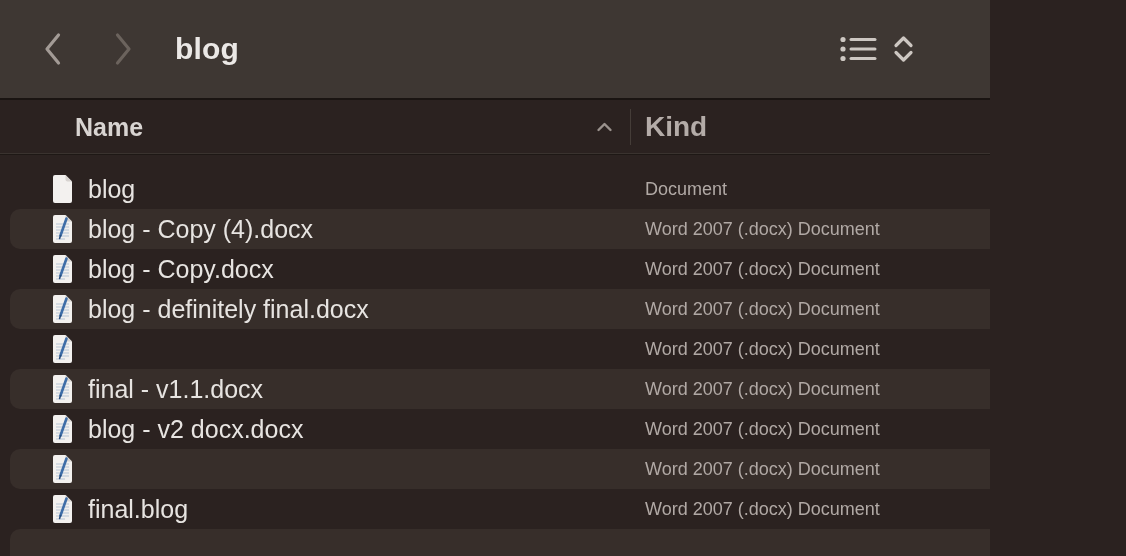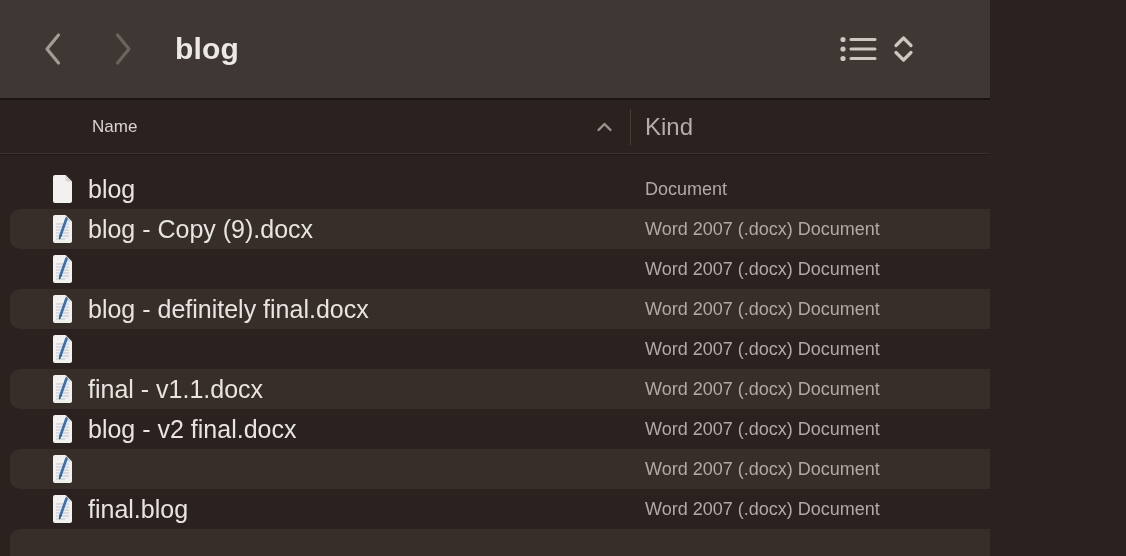--- a/index.html
+++ b/index.html
@@ -24,26 +24,26 @@
   .win-title{position:absolute;left:175px;top:50%;transform:translateY(-50%);
     font-size:30px;font-weight:700;color:#ebe8e6;letter-spacing:.2px;}
   .view-control{position:absolute;left:840px;top:50%;transform:translateY(-50%);
     display:flex;align-items:center;gap:15px;color:var(--icon);}
   .group-control{position:absolute;left:1020px;top:50%;transform:translateY(-50%);
     display:flex;align-items:center;gap:15px;color:var(--icon);}
   .icon-wrap{line-height:0;display:inline-block;}
   
   .col-header{height:54px;position:relative;background:var(--content-bg);
     border-bottom:1px solid #1e1815;box-shadow:inset 0 -1px 0 var(--header-highlight);}
-  .name-label{position:absolute;left:92px;top:50%;transform:translateY(-50%);
-    font-size:17px;font-weight:400;color:var(--header-name);}
+  .name-label{position:absolute;left:75px;top:50%;transform:translateY(-50%);
+    font-size:25px;font-weight:700;color:var(--header-name);}
   .sort-indicator{position:absolute;left:596px;top:50%;transform:translateY(-50%);
     color:var(--sort-icon);line-height:0;}
   .kind-label{position:absolute;left:645px;top:50%;transform:translateY(-50%);
-    font-size:24px;font-weight:400;color:var(--header-kind);}
+    font-size:28px;font-weight:700;color:var(--header-kind);}
   .hdr-divider{position:absolute;top:9px;bottom:9px;width:1px;background:var(--divider);}
   .hdr-div-1{left:630px;} .hdr-div-2{left:1055px;}
   
   .file-list{padding-top:14px;}
   .row{height:40px;position:relative;}
   .row:nth-child(even)::before{content:"";position:absolute;left:10px;right:0;top:0;bottom:0;
     background:var(--stripe-bg);border-radius:10px 0 0 10px;}
   .file-icon{position:absolute;left:51px;top:5px;width:24px;height:30px;z-index:1;line-height:0;}
   .file-name{position:absolute;left:88px;top:50%;transform:translateY(-50%);
     font-size:25px;color:var(--name-text);z-index:1;white-space:nowrap;}
@@ -149,38 +149,39 @@
       <line x1="5" y1="10" x2="18" y2="10"></line>
               <line x1="5" y1="13" x2="18" y2="13"></line>
       <line x1="5" y1="16" x2="18" y2="16"></line>
               <line x1="5" y1="19" x2="18" y2="19"></line>
       <line x1="5" y1="22" x2="18" y2="22"></line>
               <line x1="5" y1="25" x2="14" y2="25"></line>
     </g>
     <line x1="15.5" y1="4.5" x2="9.5" y2="21.5" stroke="#3f6ea8" stroke-width="2.6" stroke-linecap="round"></line>
     <line x1="9.5" y1="21.5" x2="8.6" y2="24.5" stroke="#2a4f80" stroke-width="1.6" stroke-linecap="round"></line>
   </svg></span>
-    <span class="file-name">blog - Copy (9).docx</span>
-    <span class="file-kind">Word 2007 (.docx) Document</span>
-  </div>
-      <div class="row">
-    <span class="file-icon"><svg width="24" height="30" viewBox="0 0 24 30" xmlns="http://www.w3.org/2000/svg">
-    <path d="M4 1 h10.5 L21 7.5 V27 a2 2 0 0 1 -2 2 H4 a2 2 0 0 1 -2 -2 V3 a2 2 0 0 1 2 -2 z" fill="#f3f1ef"></path>
-    <path d="M14.5 1 L21 7.5 H16.5 a2 2 0 0 1 -2 -2 z" fill="#d7d3d0"></path>
-    <g stroke="#c4cfdc" stroke-width="1.3">
-      <line x1="5" y1="10" x2="18" y2="10"></line>
-              <line x1="5" y1="13" x2="18" y2="13"></line>
-      <line x1="5" y1="16" x2="18" y2="16"></line>
-              <line x1="5" y1="19" x2="18" y2="19"></line>
-      <line x1="5" y1="22" x2="18" y2="22"></line>
-              <line x1="5" y1="25" x2="14" y2="25"></line>
-    </g>
-    <line x1="15.5" y1="4.5" x2="9.5" y2="21.5" stroke="#3f6ea8" stroke-width="2.6" stroke-linecap="round"></line>
-    <line x1="9.5" y1="21.5" x2="8.6" y2="24.5" stroke="#2a4f80" stroke-width="1.6" stroke-linecap="round"></line>
-  </svg></span>
+    <span class="file-name">blog - Copy (4).docx</span>
+    <span class="file-kind">Word 2007 (.docx) Document</span>
+  </div>
+      <div class="row">
+    <span class="file-icon"><svg width="24" height="30" viewBox="0 0 24 30" xmlns="http://www.w3.org/2000/svg">
+    <path d="M4 1 h10.5 L21 7.5 V27 a2 2 0 0 1 -2 2 H4 a2 2 0 0 1 -2 -2 V3 a2 2 0 0 1 2 -2 z" fill="#f3f1ef"></path>
+    <path d="M14.5 1 L21 7.5 H16.5 a2 2 0 0 1 -2 -2 z" fill="#d7d3d0"></path>
+    <g stroke="#c4cfdc" stroke-width="1.3">
+      <line x1="5" y1="10" x2="18" y2="10"></line>
+              <line x1="5" y1="13" x2="18" y2="13"></line>
+      <line x1="5" y1="16" x2="18" y2="16"></line>
+              <line x1="5" y1="19" x2="18" y2="19"></line>
+      <line x1="5" y1="22" x2="18" y2="22"></line>
+              <line x1="5" y1="25" x2="14" y2="25"></line>
+    </g>
+    <line x1="15.5" y1="4.5" x2="9.5" y2="21.5" stroke="#3f6ea8" stroke-width="2.6" stroke-linecap="round"></line>
+    <line x1="9.5" y1="21.5" x2="8.6" y2="24.5" stroke="#2a4f80" stroke-width="1.6" stroke-linecap="round"></line>
+  </svg></span>
+    <span class="file-name">blog - Copy.docx</span>
     <span class="file-kind">Word 2007 (.docx) Document</span>
   </div>
       <div class="row">
     <span class="file-icon"><svg width="24" height="30" viewBox="0 0 24 30" xmlns="http://www.w3.org/2000/svg">
     <path d="M4 1 h10.5 L21 7.5 V27 a2 2 0 0 1 -2 2 H4 a2 2 0 0 1 -2 -2 V3 a2 2 0 0 1 2 -2 z" fill="#f3f1ef"></path>
     <path d="M14.5 1 L21 7.5 H16.5 a2 2 0 0 1 -2 -2 z" fill="#d7d3d0"></path>
     <g stroke="#c4cfdc" stroke-width="1.3">
       <line x1="5" y1="10" x2="18" y2="10"></line>
               <line x1="5" y1="13" x2="18" y2="13"></line>
       <line x1="5" y1="16" x2="18" y2="16"></line>
@@ -237,21 +238,21 @@
       <line x1="5" y1="10" x2="18" y2="10"></line>
               <line x1="5" y1="13" x2="18" y2="13"></line>
       <line x1="5" y1="16" x2="18" y2="16"></line>
               <line x1="5" y1="19" x2="18" y2="19"></line>
       <line x1="5" y1="22" x2="18" y2="22"></line>
               <line x1="5" y1="25" x2="14" y2="25"></line>
     </g>
     <line x1="15.5" y1="4.5" x2="9.5" y2="21.5" stroke="#3f6ea8" stroke-width="2.6" stroke-linecap="round"></line>
     <line x1="9.5" y1="21.5" x2="8.6" y2="24.5" stroke="#2a4f80" stroke-width="1.6" stroke-linecap="round"></line>
   </svg></span>
-    <span class="file-name">blog - v2 final.docx</span>
+    <span class="file-name">blog - v2 docx.docx</span>
     <span class="file-kind">Word 2007 (.docx) Document</span>
   </div>
       <div class="row">
     <span class="file-icon"><svg width="24" height="30" viewBox="0 0 24 30" xmlns="http://www.w3.org/2000/svg">
     <path d="M4 1 h10.5 L21 7.5 V27 a2 2 0 0 1 -2 2 H4 a2 2 0 0 1 -2 -2 V3 a2 2 0 0 1 2 -2 z" fill="#f3f1ef"></path>
     <path d="M14.5 1 L21 7.5 H16.5 a2 2 0 0 1 -2 -2 z" fill="#d7d3d0"></path>
     <g stroke="#c4cfdc" stroke-width="1.3">
       <line x1="5" y1="10" x2="18" y2="10"></line>
               <line x1="5" y1="13" x2="18" y2="13"></line>
       <line x1="5" y1="16" x2="18" y2="16"></line>

